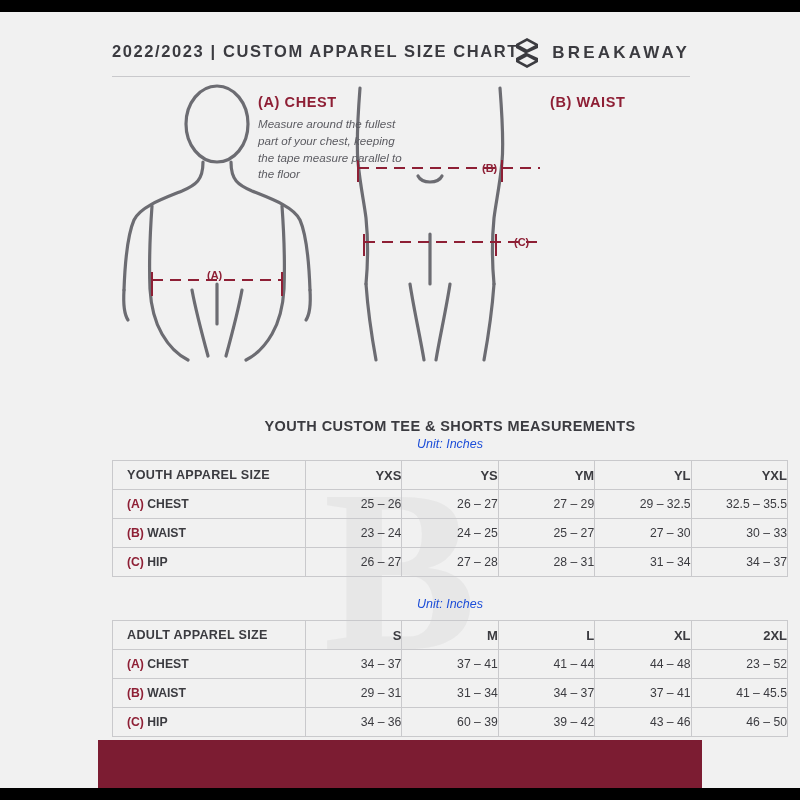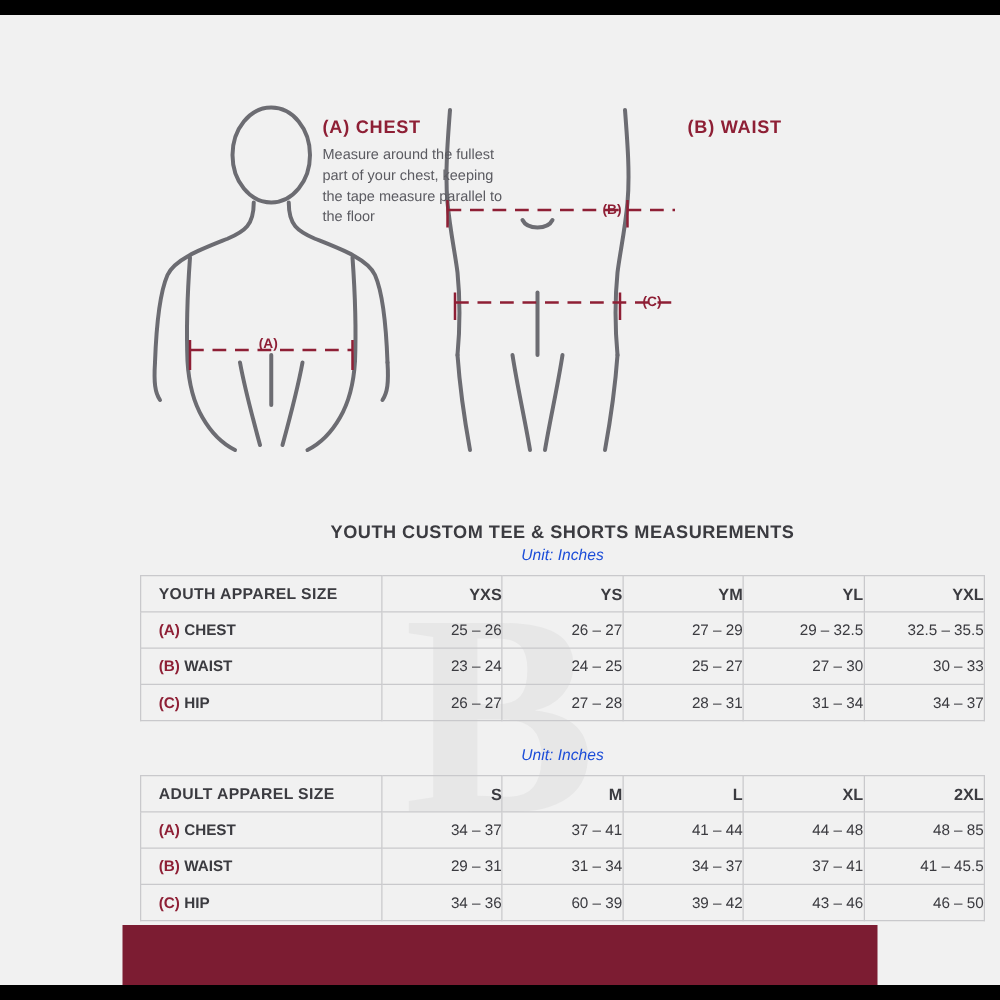--- a/index.html
+++ b/index.html
@@ -94,20 +94,21 @@
   .callout-title {
     font-size: 14.5px;
     font-weight: bold;
     letter-spacing: 0.6px;
     color: #8e1f35;
     margin-bottom: 6px;
   }
   .callout-body {
     font-size: 11.6px;
     line-height: 1.45;
+    font-style: italic;
     color: #5b5b61;
   }
   .c-chest { left: 148px; top: 10px; width: 150px; }
   .c-waist { left: 440px; top: 10px; width: 150px; }
   .c-hips  { left: 440px; top: 148px; width: 152px; }
 
   .tag {
     position: absolute;
     font-size: 11px;
     font-weight: bold;
@@ -181,20 +182,34 @@
   }
 </style>
 </head>
 <body>
 
 <div id="page">
   <div class="sheet">
 
     <div class="watermark">B</div>
 
+    <div class="header">
+      <div class="header-title">2022/2023  |  CUSTOM APPAREL SIZE CHART</div>
+      <div class="brand">
+        <span class="brand-mark">
+          <svg width="26" height="30" viewBox="0 0 26 30" aria-hidden="true">
+            <path d="M13 0 L24 6 L24 10 L13 15 L24 20 L24 24 L13 30 L2 24 L2 20 L11 15 L2 10 L2 6 Z" fill="#3b3b40"></path>
+            <path d="M13 3 L21 7.2 L13 11.5 L5 7.2 Z" fill="#f1f1f1"></path>
+            <path d="M13 18.5 L21 22.8 L13 27 L5 22.8 Z" fill="#f1f1f1"></path>
+          </svg>
+        </span>
+        <span class="brand-name">BREAKAWAY</span>
+      </div>
+      <div class="hr-top"></div>
+    </div>
 
     <div class="illus">
       <svg width="580" height="280" viewBox="0 0 580 280" aria-hidden="true">
 
         <g fill="none" stroke="#6c6c72" stroke-width="3.2" stroke-linecap="round" stroke-linejoin="round">
           <ellipse cx="107" cy="40" rx="31" ry="38"></ellipse>
           <path d="M93 78 C93 96, 86 101, 72 107
                    C52 115, 30 123, 24 136
                    C17 152, 15 178, 14 206"></path>
           <path d="M121 78 C121 96, 128 101, 142 107
@@ -308,21 +323,21 @@
             <th>2XL</th>
           </tr>
         </thead>
         <tbody>
           <tr>
             <td class="rowhead"><span class="lbl">(A)</span> <span class="nm">CHEST</span></td>
             <td>34 – 37</td>
             <td>37 – 41</td>
             <td>41 – 44</td>
             <td>44 – 48</td>
-            <td>48 – 85</td>
+            <td>23 – 52</td>
           </tr>
           <tr>
             <td class="rowhead"><span class="lbl">(B)</span> <span class="nm">WAIST</span></td>
             <td>29 – 31</td>
             <td>31 – 34</td>
             <td>34 – 37</td>
             <td>37 – 41</td>
             <td>41 – 45.5</td>
           </tr>
           <tr>

